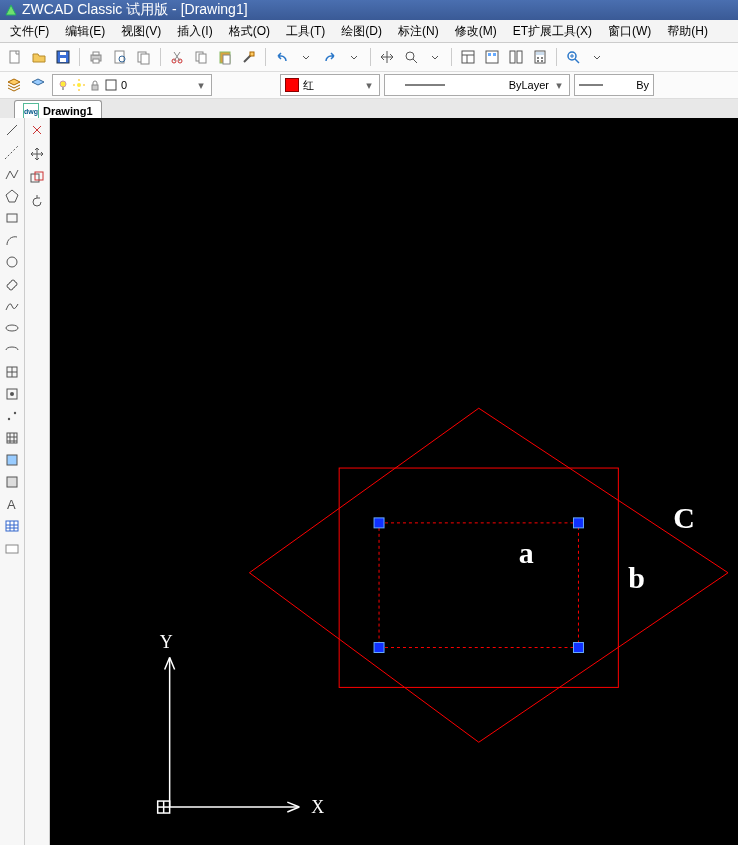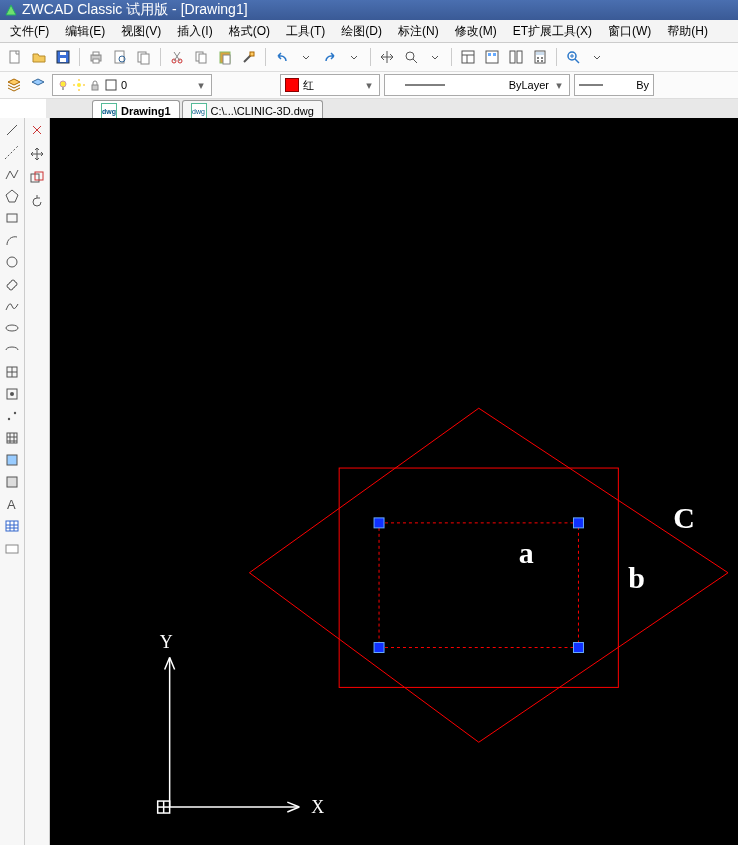--- a/index.html
+++ b/index.html
@@ -8,21 +8,21 @@
   .menubar{height:22px;background:#f4f4f4;display:flex;align-items:center;padding:0 2px;border-bottom:1px solid #ccc;}
   .menubar .menu-item{padding:2px 8px;cursor:default;}
   .toolbar{height:28px;background:#fbfbfb;display:flex;align-items:center;padding:0 4px;gap:2px;border-bottom:1px solid #ddd;}
   .tb-btn{width:20px;height:20px;display:inline-flex;align-items:center;justify-content:center;border:1px solid transparent;border-radius:2px;}
   .tb-sep{width:1px;height:18px;background:#ccc;margin:0 3px;}
   .propbar{height:26px;background:#fbfbfb;display:flex;align-items:center;padding:0 4px;gap:4px;border-bottom:1px solid #ddd;}
   .pb-btn{width:20px;height:20px;display:inline-flex;align-items:center;justify-content:center;}
   .dropdown{height:20px;border:1px solid #aaa;background:#fff;display:inline-flex;align-items:center;padding:0 4px;gap:4px;font-size:11px;}
   .dropdown .caret{width:12px;text-align:center;color:#666;}
   .color-swatch{width:12px;height:12px;display:inline-block;}
-  .tabs{height:22px;background:#e8e8e8;border-bottom:1px solid #999;display:flex;align-items:flex-end;padding:0 46px;margin-left:46px;}
+  .tabs{height:22px;background:#e8e8e8;border-bottom:1px solid #999;display:flex;align-items:flex-end;padding:0 14px;}
   .tab{height:20px;padding:0 8px;border:1px solid #999;border-bottom:none;background:#f6f6f6;display:flex;align-items:center;gap:4px;margin-right:2px;font-size:11px;border-radius:3px 3px 0 0;}
   .tab.active{background:#fff;font-weight:bold;}
   .tab .dwg-ico{width:14px;height:14px;background:#fff;border:1px solid #5b9;display:inline-flex;align-items:center;justify-content:center;font-size:7px;color:#058;}
   .workarea{position:absolute;top:118px;left:0;right:0;bottom:0;display:flex;}
   .lefttools{width:24px;background:#f7f7f7;border-right:1px solid #ccc;display:flex;flex-direction:column;align-items:center;padding-top:2px;gap:2px;}
   .lefttools2{width:24px;background:#f7f7f7;border-right:1px solid #ccc;display:flex;flex-direction:column;align-items:center;padding-top:2px;gap:4px;}
   .lt-btn{width:20px;height:20px;display:flex;align-items:center;justify-content:center;}
   .canvas{flex:1;background:#000;position:relative;}
   svg{display:block;}
   .handwrite{font-family:"Comic Sans MS","Segoe Script",cursive;font-weight:bold;fill:#fff;}
@@ -260,24 +260,20 @@
       </svg>
     <span style="margin-left:auto">By</span>
   </div>
 </div>
 
 <div class="tabs">
   <div class="tab active">
     <span class="dwg-ico">dwg</span>
     <span>Drawing1</span>
   </div>
-  <div class="tab">
-    <span class="dwg-ico">dwg</span>
-    <span>C:\...\CLINIC-3D.dwg</span>
-  </div>
 </div>
 
 <div class="workarea">
 
   <div class="lefttools">
     <span class="lt-btn">
         <svg width="16" height="16">
           <line x1="3" y1="13" x2="13" y2="3" stroke="#555"></line>
         </svg>
       </span>

